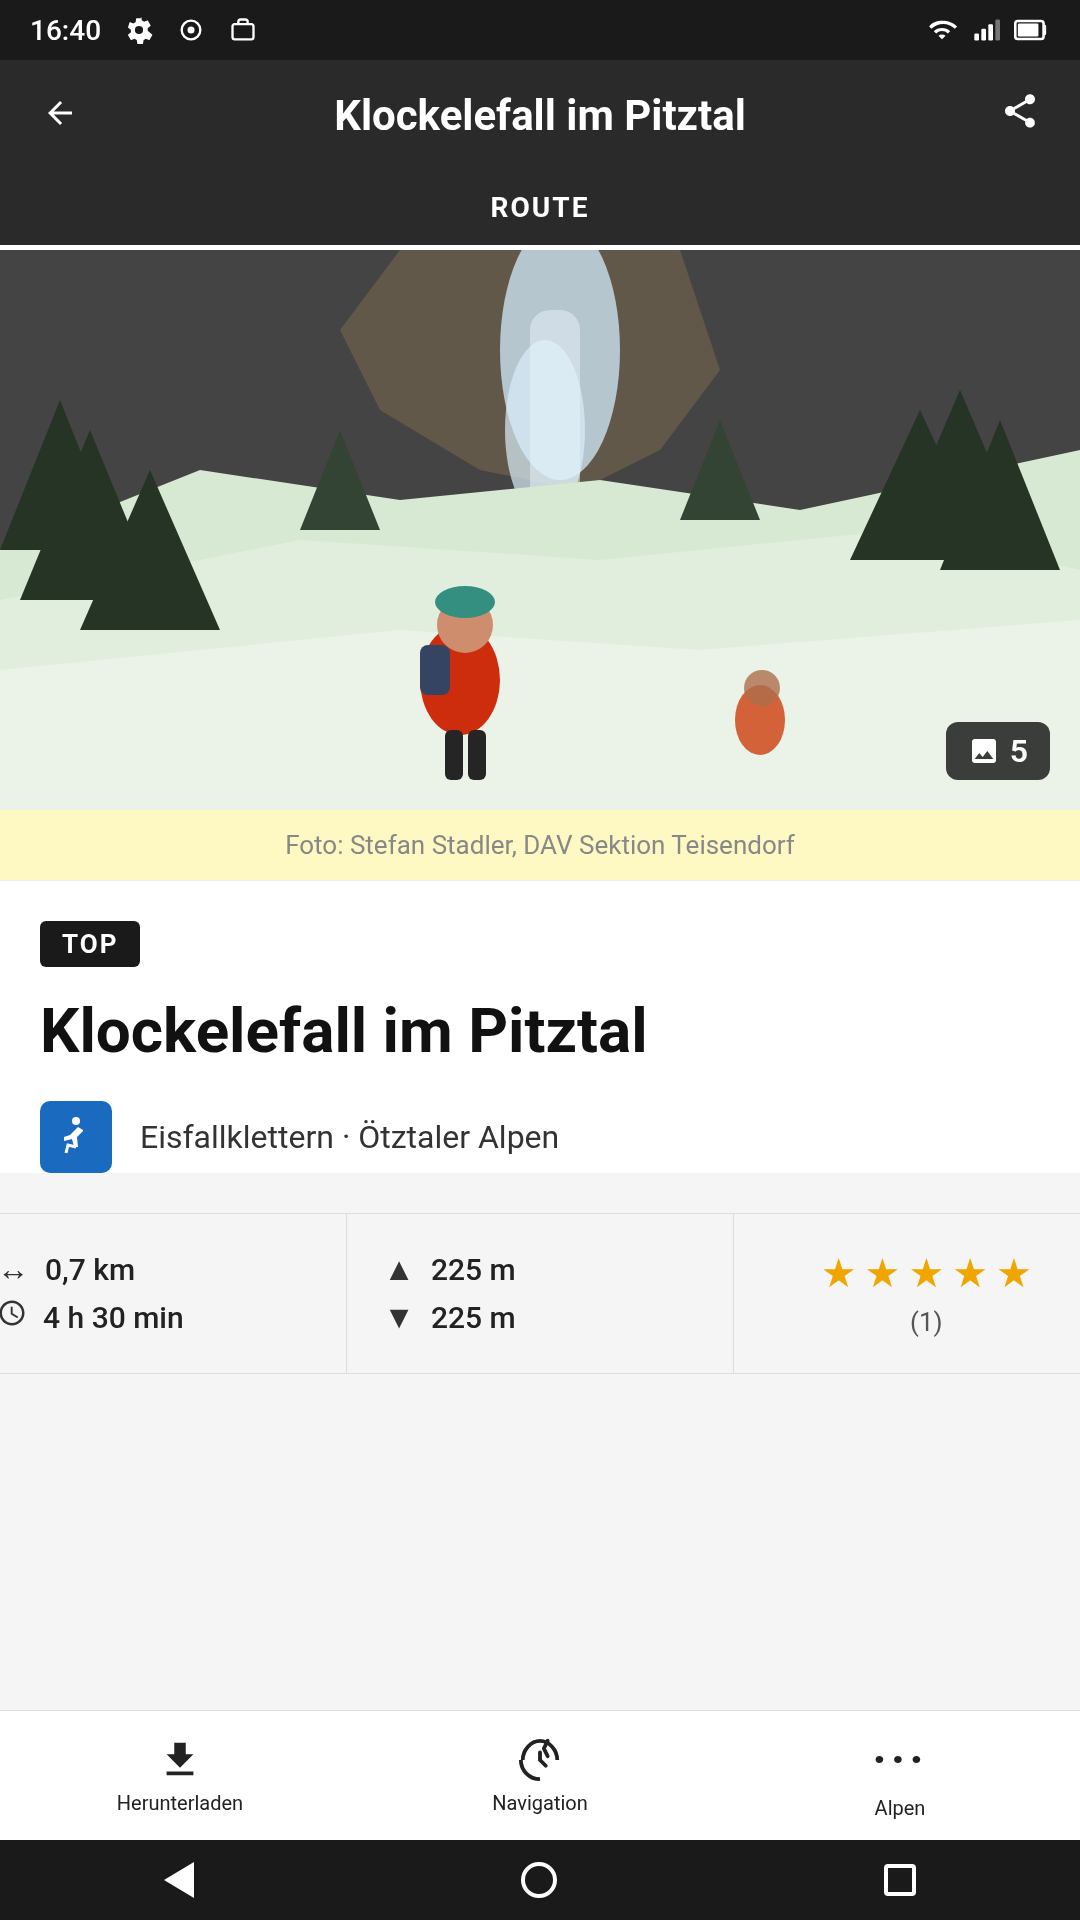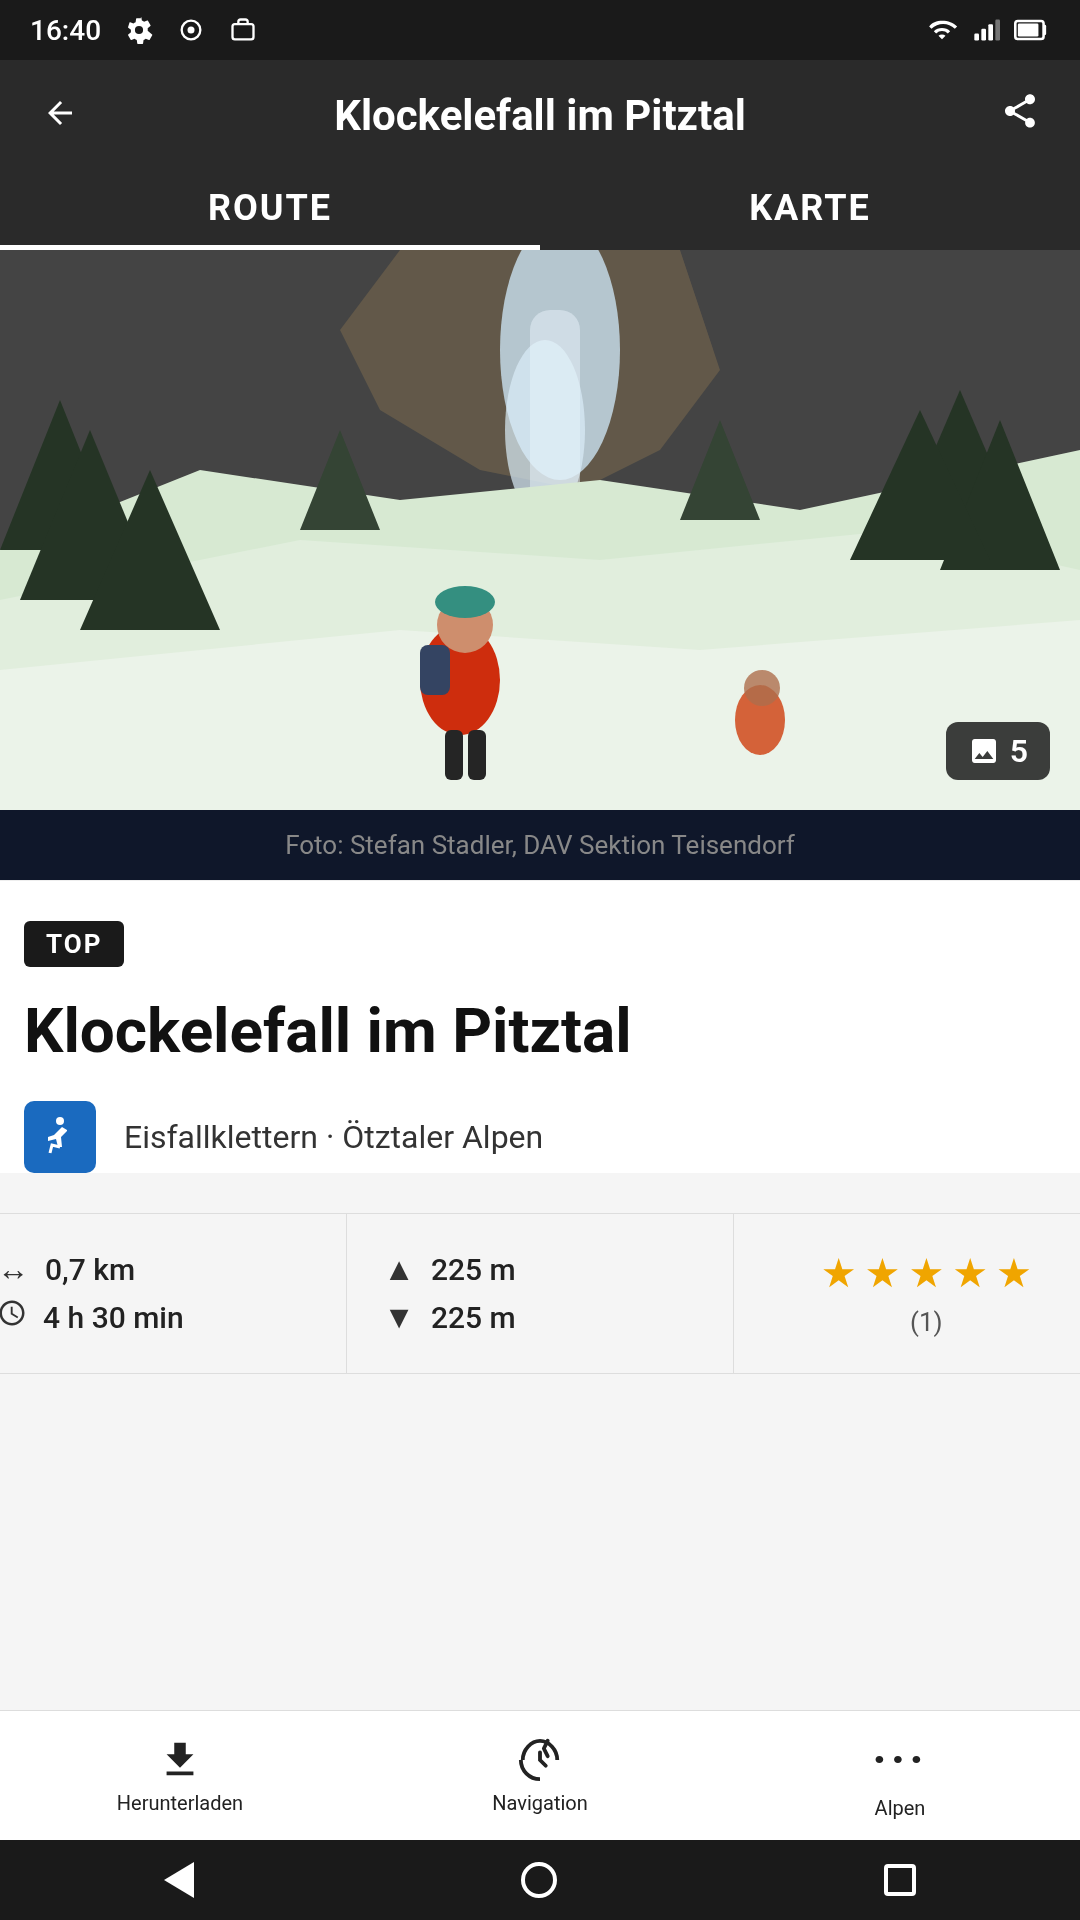--- a/index.html
+++ b/index.html
@@ -57,21 +57,21 @@
       background: #2a2a2a;
       display: flex;
       height: 80px;
     }
     .tab {
       flex: 1;
       display: flex;
       align-items: center;
       justify-content: center;
       color: #fff;
-      font-size: 36px;
+      font-size: 28px;
       font-weight: 700;
       letter-spacing: 2px;
       cursor: pointer;
       border-bottom: 5px solid transparent;
     }
     .tab.active {
       border-bottom: 5px solid #fff;
     }
 
     
@@ -112,32 +112,32 @@
       padding: 10px 22px;
       font-size: 32px;
       display: flex;
       align-items: center;
       gap: 10px;
       font-weight: 600;
     }
 
     
     .photo-credit {
-      background: #0f172a;
+      background: #fef9c3;
       text-align: center;
       color: #888;
       font-size: 26px;
       padding: 20px 30px;
       border-bottom: 1px solid #eee;
     }
 
     
     .content {
       background: #fff;
-      padding: 40px 40px 0 24px;
+      padding: 40px 40px 0 40px;
     }
 
     .top-badge {
       display: inline-block;
       background: #1a1a1a;
       color: #fff;
       font-size: 26px;
       font-weight: 700;
       padding: 8px 22px;
       border-radius: 6px;
@@ -339,23 +339,20 @@
   <div class="toolbar-icon">
     <svg width="40" height="40" viewBox="0 0 24 24" fill="white">
       <path d="M18 16.08c-.76 0-1.44.3-1.96.77L8.91 12.7c.05-.23.09-.46.09-.7s-.04-.47-.09-.7l7.05-4.11c.54.5 1.25.81 2.04.81 1.66 0 3-1.34 3-3s-1.34-3-3-3-3 1.34-3 3c0 .24.04.47.09.7L8.04 9.81C7.5 9.31 6.79 9 6 9c-1.66 0-3 1.34-3 3s1.34 3 3 3c.79 0 1.5-.31 2.04-.81l7.12 4.16c-.05.21-.08.43-.08.65 0 1.61 1.31 2.92 2.92 2.92s2.92-1.31 2.92-2.92c0-1.61-1.31-2.92-2.92-2.92z"></path>
     </svg>
   </div>
 </div>
 
 <div class="tabs">
   <div class="tab active">
     <span>ROUTE</span>
-  </div>
-  <div class="tab">
-    <span>KARTE</span>
   </div>
 </div>
 
 <div class="hero-image">
   <svg class="hero-canvas" viewBox="0 0 1080 560" preserveAspectRatio="xMidYMid slice" xmlns="http://www.w3.org/2000/svg">
 
     <rect width="1080" height="560" fill="#3a3a3a"></rect>
 
     <polygon points="400,0 680,0 720,120 660,200 580,240 480,220 380,160 340,80" fill="#5a5040"></polygon>
 

